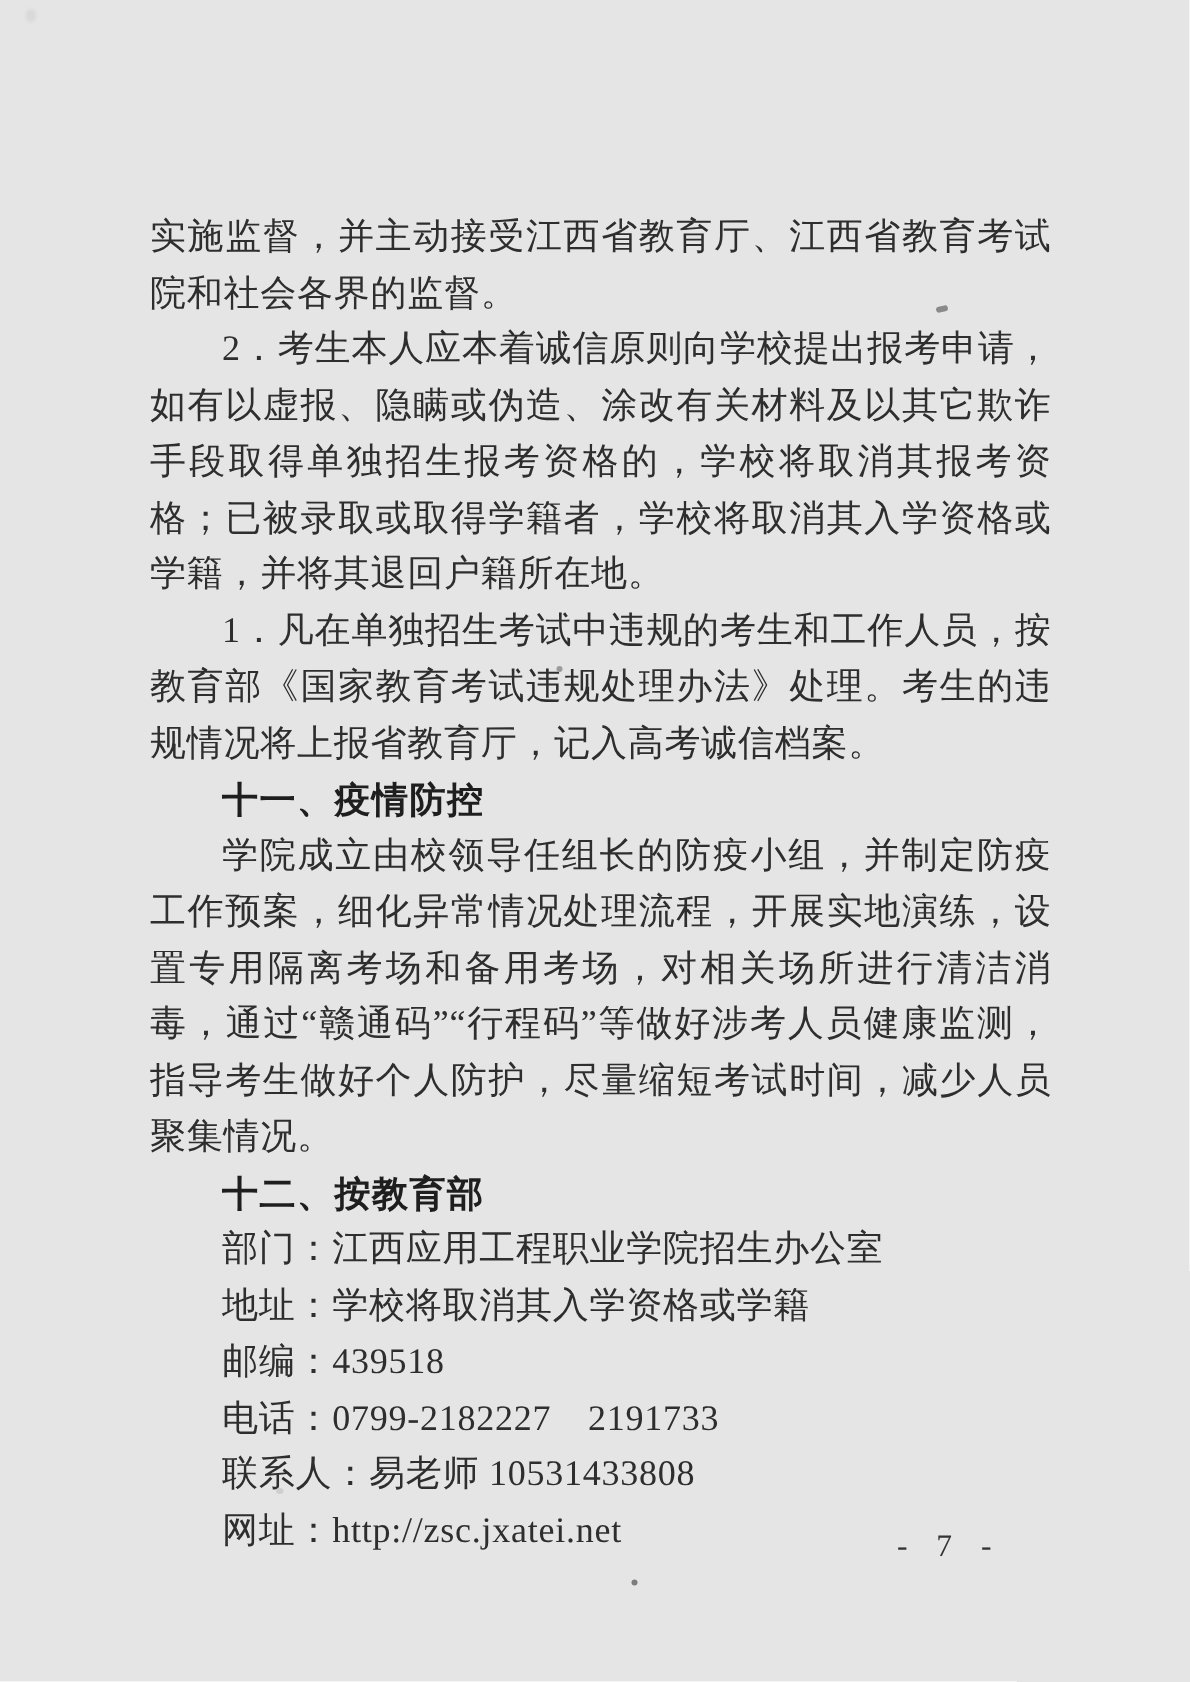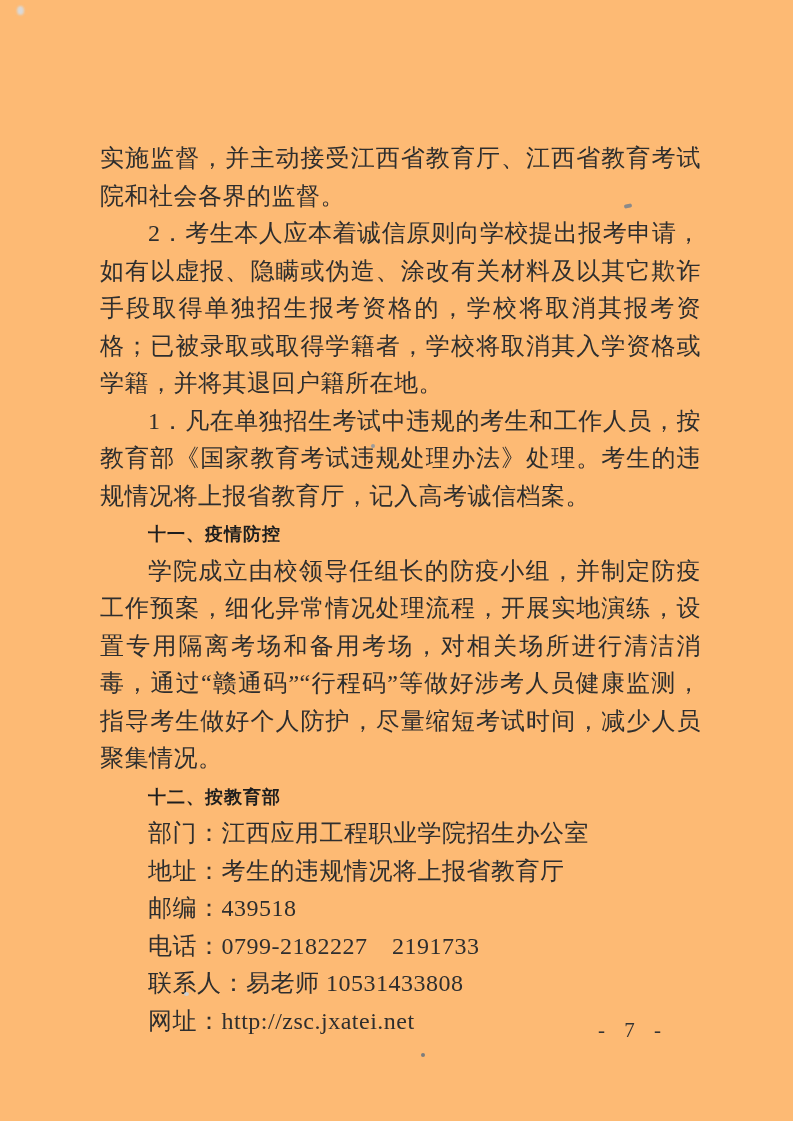--- a/index.html
+++ b/index.html
@@ -4,21 +4,21 @@
 <style>
   html, body {
     margin: 0;
     padding: 0;
     background: #ffffff;
   }
   .page {
     position: relative;
     width: 793px;
     height: 1121px;
-    background: #fdba74;
+    background: #e5e5e5;
     overflow: hidden;
     font-family: "Liberation Serif", "DejaVu Serif", serif;
     color: #2e2e2e;
   }
   .text-block {
     position: absolute;
     left: 100px;
     top: 140px;
     width: 601px;
     font-size: 24px;
@@ -32,21 +32,21 @@
     text-indent: 2em;
   }
   .para.continuation {
     text-indent: 0;
   }
   .section-heading {
     margin: 0;
     padding-left: 48px;
     font-family: "DejaVu Sans", "Liberation Sans", sans-serif;
     font-weight: bold;
-    font-size: 18px;
+    font-size: 24px;
     line-height: 37.5px;
     letter-spacing: 1px;
     color: #1e1e1e;
     text-align: left;
   }
   .contact-line {
     margin: 0;
     padding-left: 48px;
     text-indent: 0;
     text-align: center;
@@ -86,21 +86,21 @@
     <p class="para">1．凡在单独招生考试中违规的考生和工作人员，按教育部《国家教育考试违规处理办法》处理。考生的违规情况将上报省教育厅，记入高考诚信档案。</p>
 
     <h2 class="section-heading">十一、疫情防控</h2>
 
     <p class="para">学院成立由校领导任组长的防疫小组，并制定防疫工作预案，细化异常情况处理流程，开展实地演练，设置专用隔离考场和备用考场，对相关场所进行清洁消毒，通过“赣通码”“行程码”等做好涉考人员健康监测，指导考生做好个人防护，尽量缩短考试时间，减少人员聚集情况。</p>
 
     <h2 class="section-heading">十二、按教育部</h2>
 
     <p class="contact-line">部门：江西应用工程职业学院招生办公室</p>
 
-    <p class="contact-line">地址：考生的违规情况将上报省教育厅</p>
+    <p class="contact-line">地址：学校将取消其入学资格或学籍</p>
 
     <p class="contact-line">邮编：439518</p>
 
     <p class="contact-line">电话：0799-2182227　2191733</p>
 
     <p class="contact-line">联系人：易老师 10531433808</p>
 
     <p class="contact-line">网址：http://zsc.jxatei.net</p>
 
   </div>

